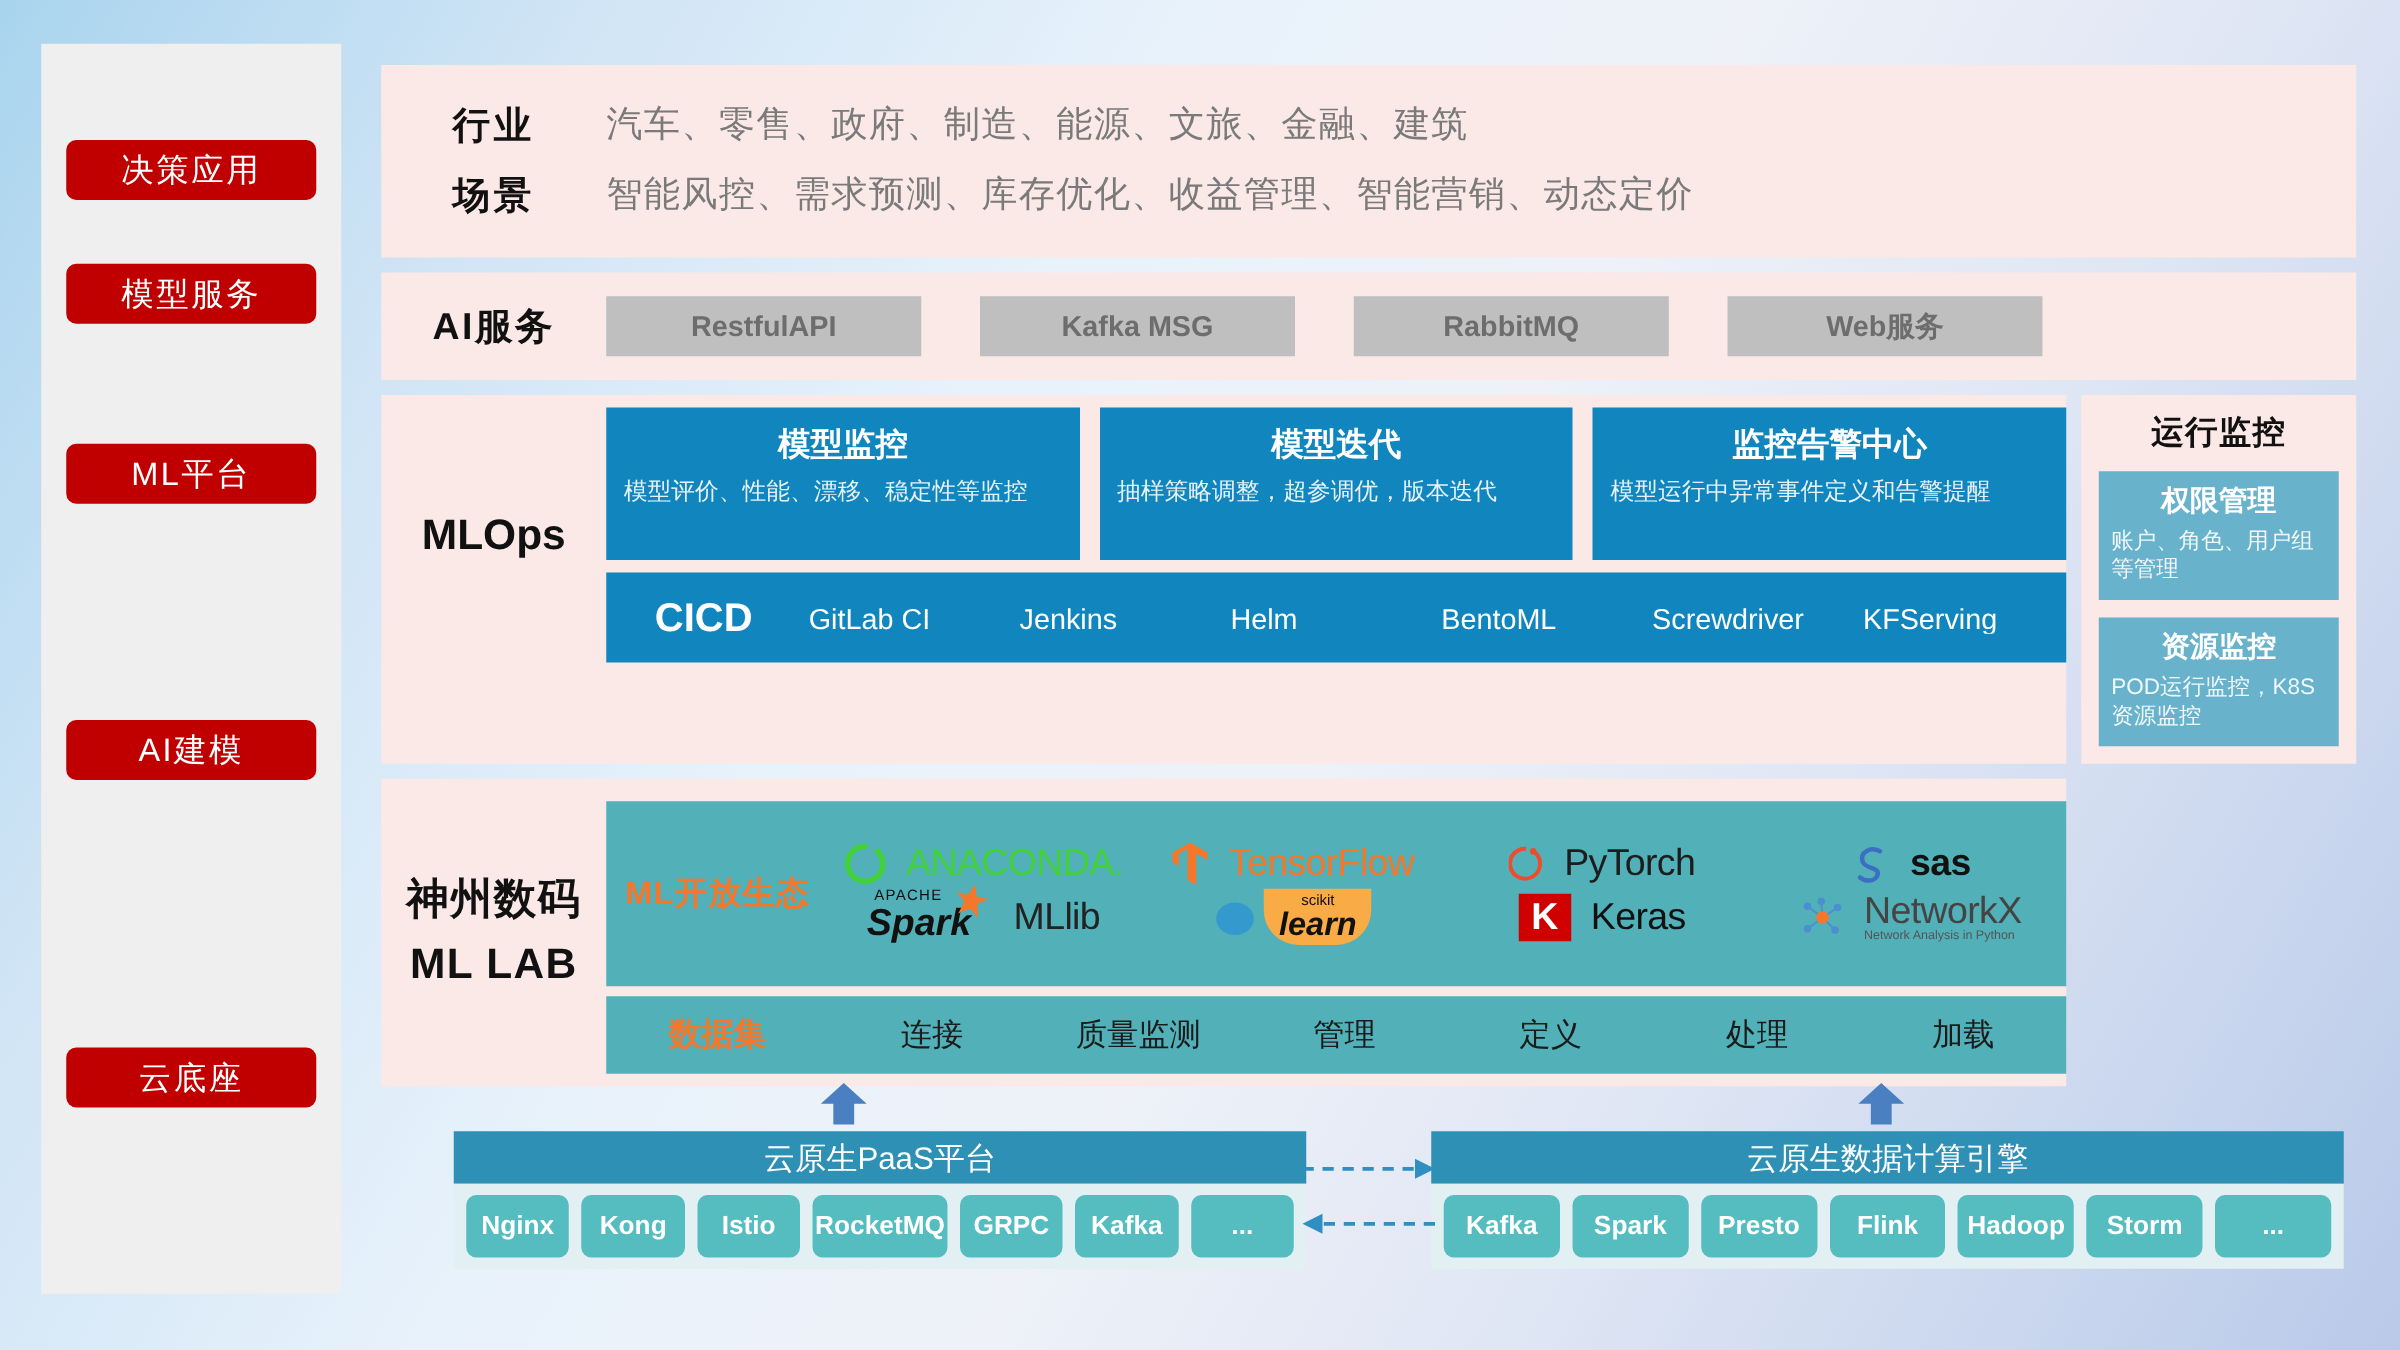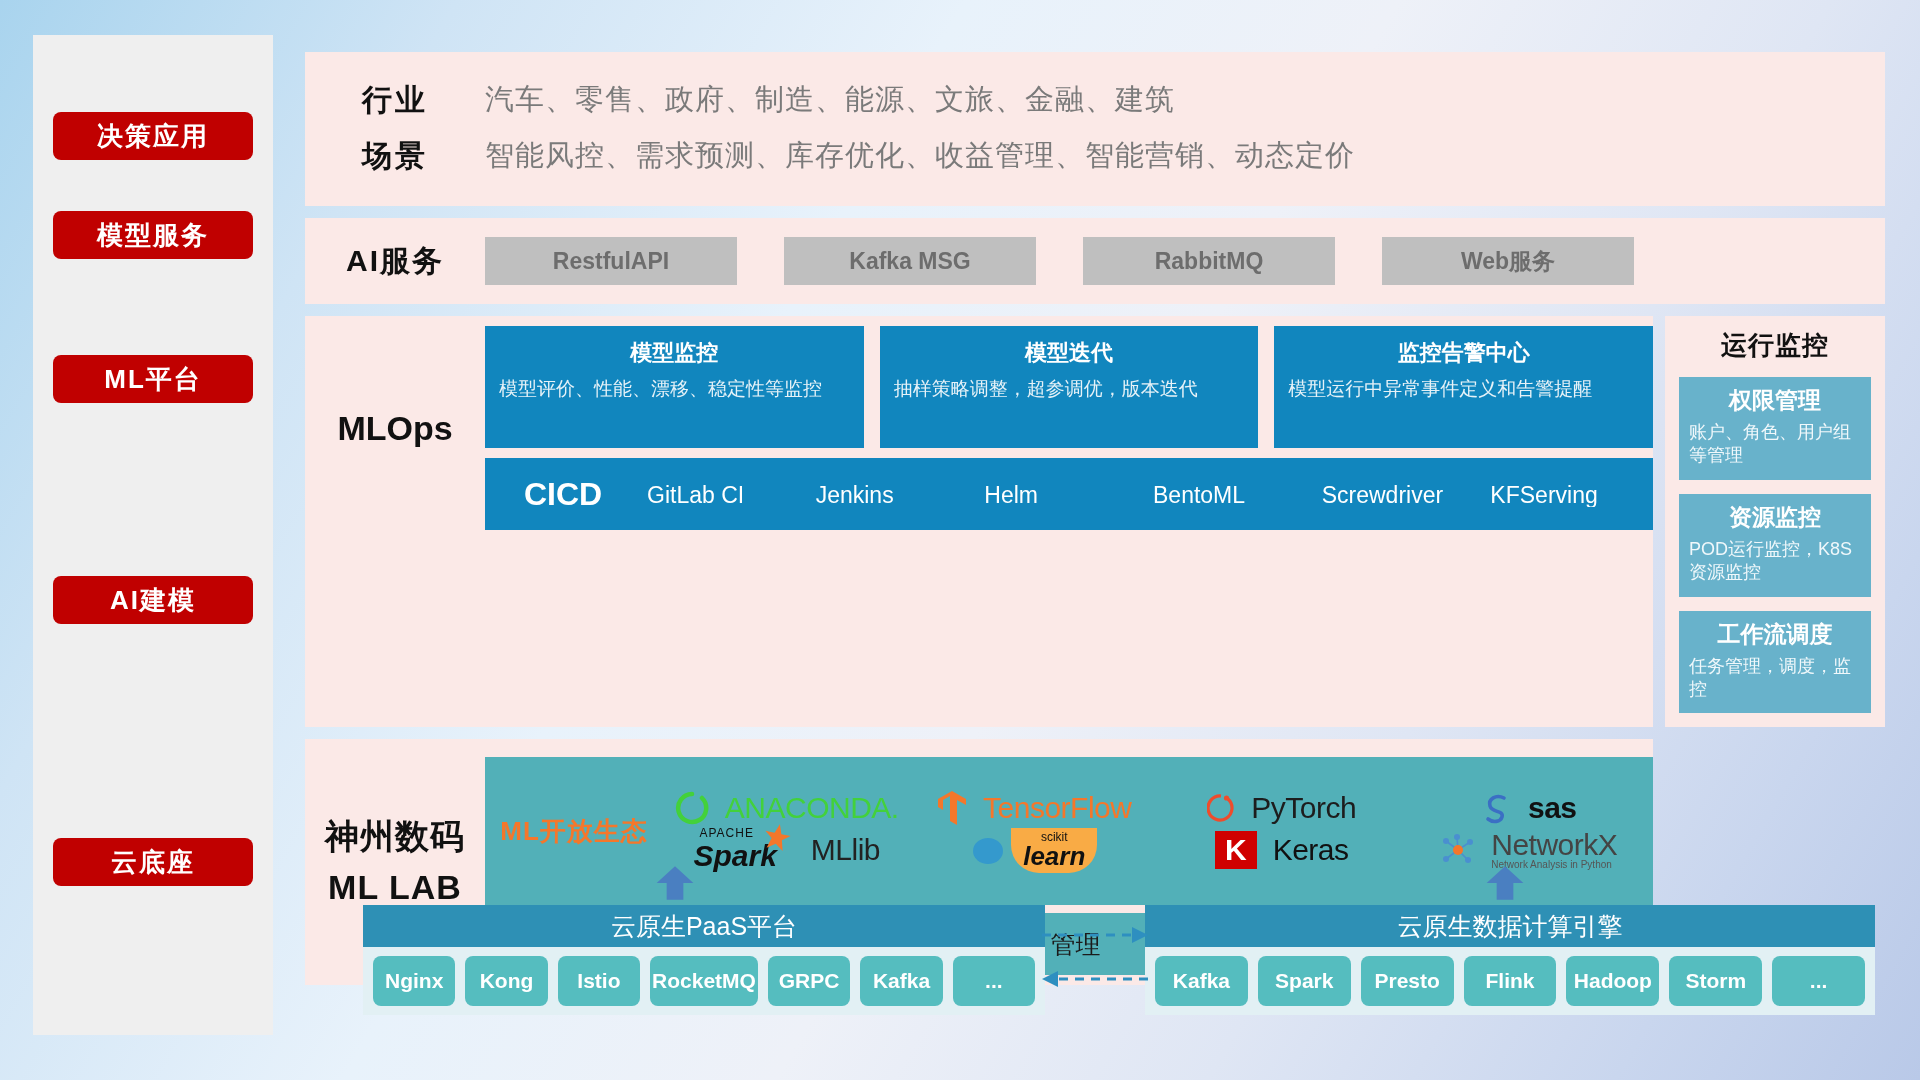--- a/index.html
+++ b/index.html
@@ -13,21 +13,21 @@
   
   #root { position: absolute; left: 0; top: 0; width: 1920px; height: 1080px; }
 
   .left-rail {
     position: absolute; left: 33px; top: 35px; width: 240px; height: 1000px;
     background: #efefef;
   }
   .rail-pill {
     position: absolute; left: 20px; width: 200px; height: 48px;
     background: #c00000; border-radius: 8px;
-    color: #fff; font-weight: bold; font-size: 26px;
+    color: #fff; font-weight: normal; font-size: 26px;
     display: flex; align-items: center; justify-content: center;
     letter-spacing: 2px;
   }
 
   .stage { position: absolute; left: 305px; top: 52px; width: 1580px; }
 
   .band { background: #fbe9e7; width: 100%; }
   .band + .band { margin-top: 12px; }
 
   
@@ -58,21 +58,21 @@
     width: 180px; display: flex; align-items: center; justify-content: center;
     font-size: 34px; font-weight: bold; color: #111;
   }
   .ml-key.two-line { flex-direction: column; line-height: 1.16; letter-spacing: 1px; gap: 12px; }
   .ml-cards { flex: 1; }
   .card-row { display: flex; gap: 16px; }
   .ops-card {
     flex: 1; background: #1186be; color: #fff; padding: 12px 14px 16px 14px;
     min-height: 122px;
   }
-  .ops-card h4 { font-size: 22px; text-align: center; margin-bottom: 8px; font-weight: bold; }
+  .ops-card h4 { font-size: 26px; text-align: center; margin-bottom: 8px; font-weight: bold; }
   .ops-card p { font-size: 19px; line-height: 1.32; color: #e6f2f8; }
 
   .cicd-bar {
     margin-top: 10px; background: #1186be; height: 72px; display: flex;
     align-items: center; color: #fff; overflow: hidden;
   }
   .cicd-label { width: 156px; text-align: center; font-size: 32px; font-weight: bold; }
   .cicd-items { flex: 1; display: flex; }
   .cicd-item {
     flex: 1; font-size: 23px; text-align: left; padding-left: 6px;
@@ -220,24 +220,20 @@
 
       <div id="monitor">
         <h3>运行监控</h3>
         <div class="mon-card">
           <h5>权限管理</h5>
           <p>账户、角色、用户组等管理</p>
         </div>
         <div class="mon-card">
           <h5>资源监控</h5>
           <p>POD运行监控，K8S资源监控</p>
-        </div>
-        <div class="mon-card">
-          <h5>工作流调度</h5>
-          <p>任务管理，调度，监控</p>
         </div>
       </div>
     </div>
 
     <div id="band-lab" class="band" style="background:transparent">
       <div id="lab-main">
         <div class="ml-flex">
           <div class="ml-key two-line">
             <span>神州数码</span>
             <span>ML LAB</span>

